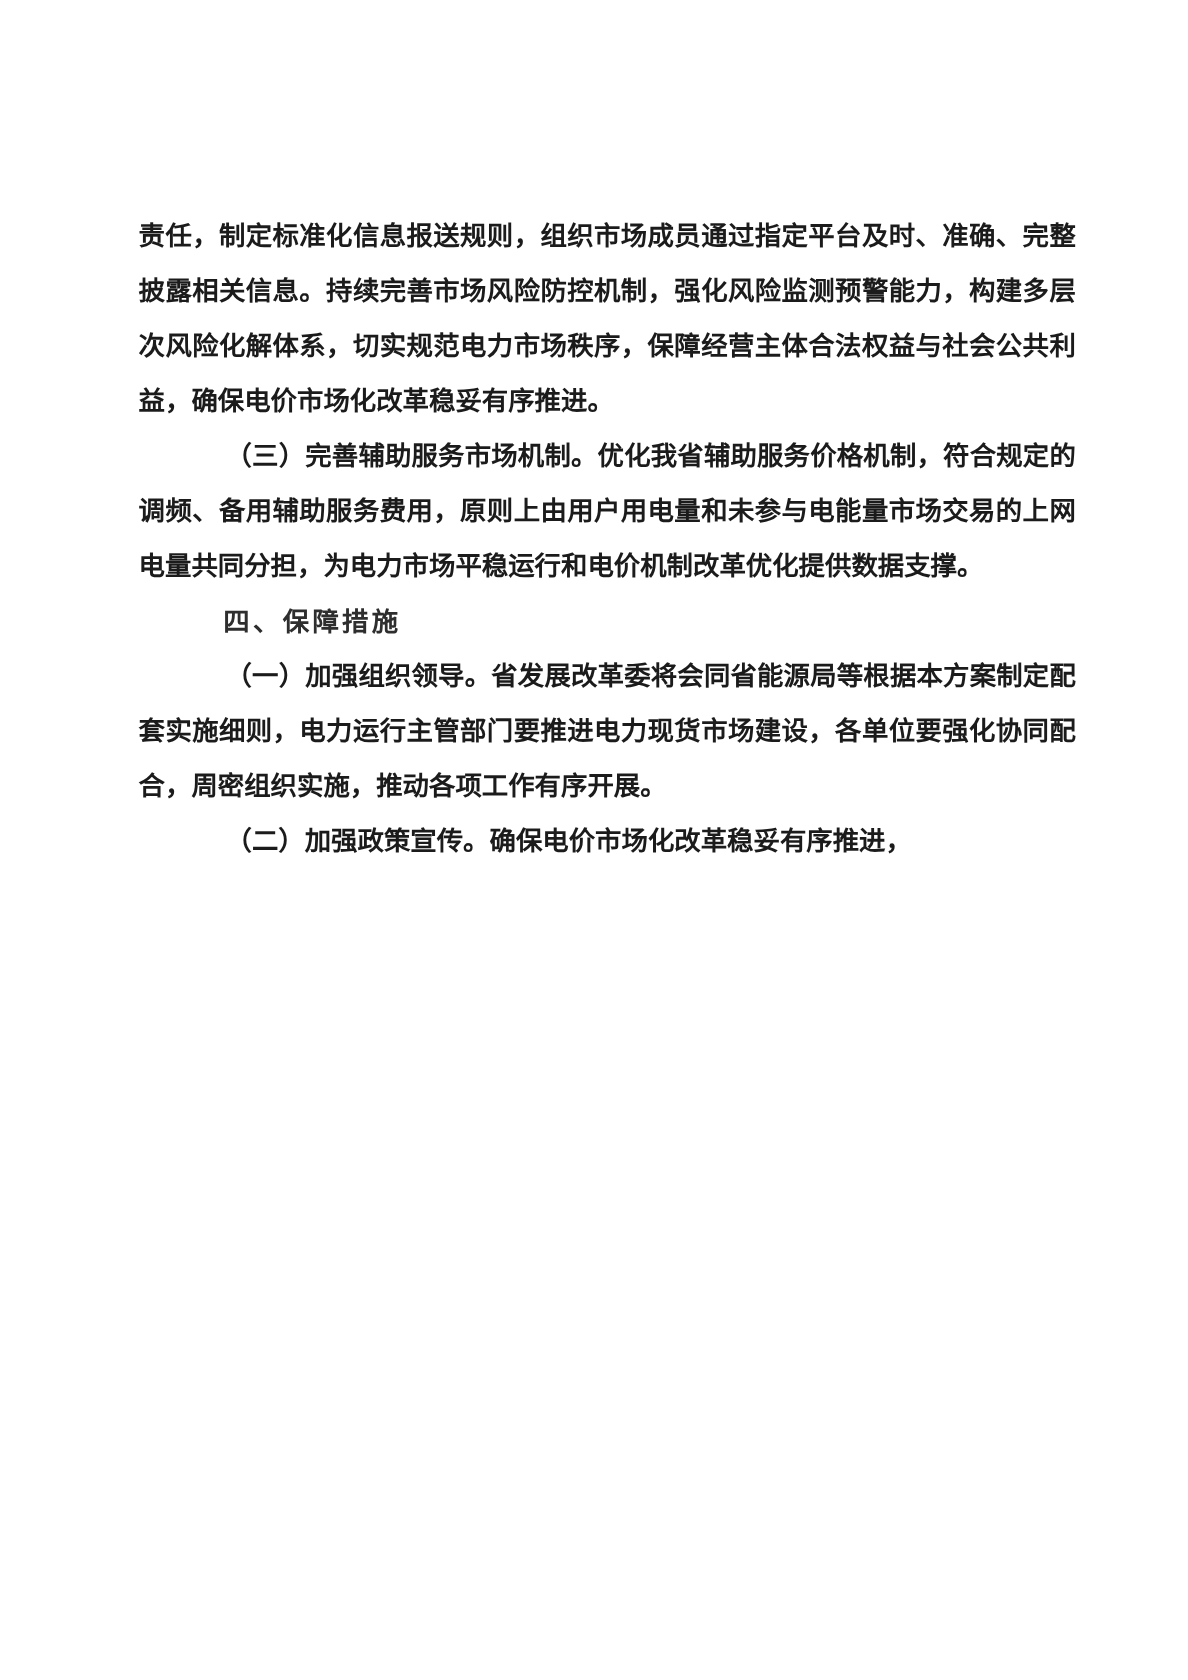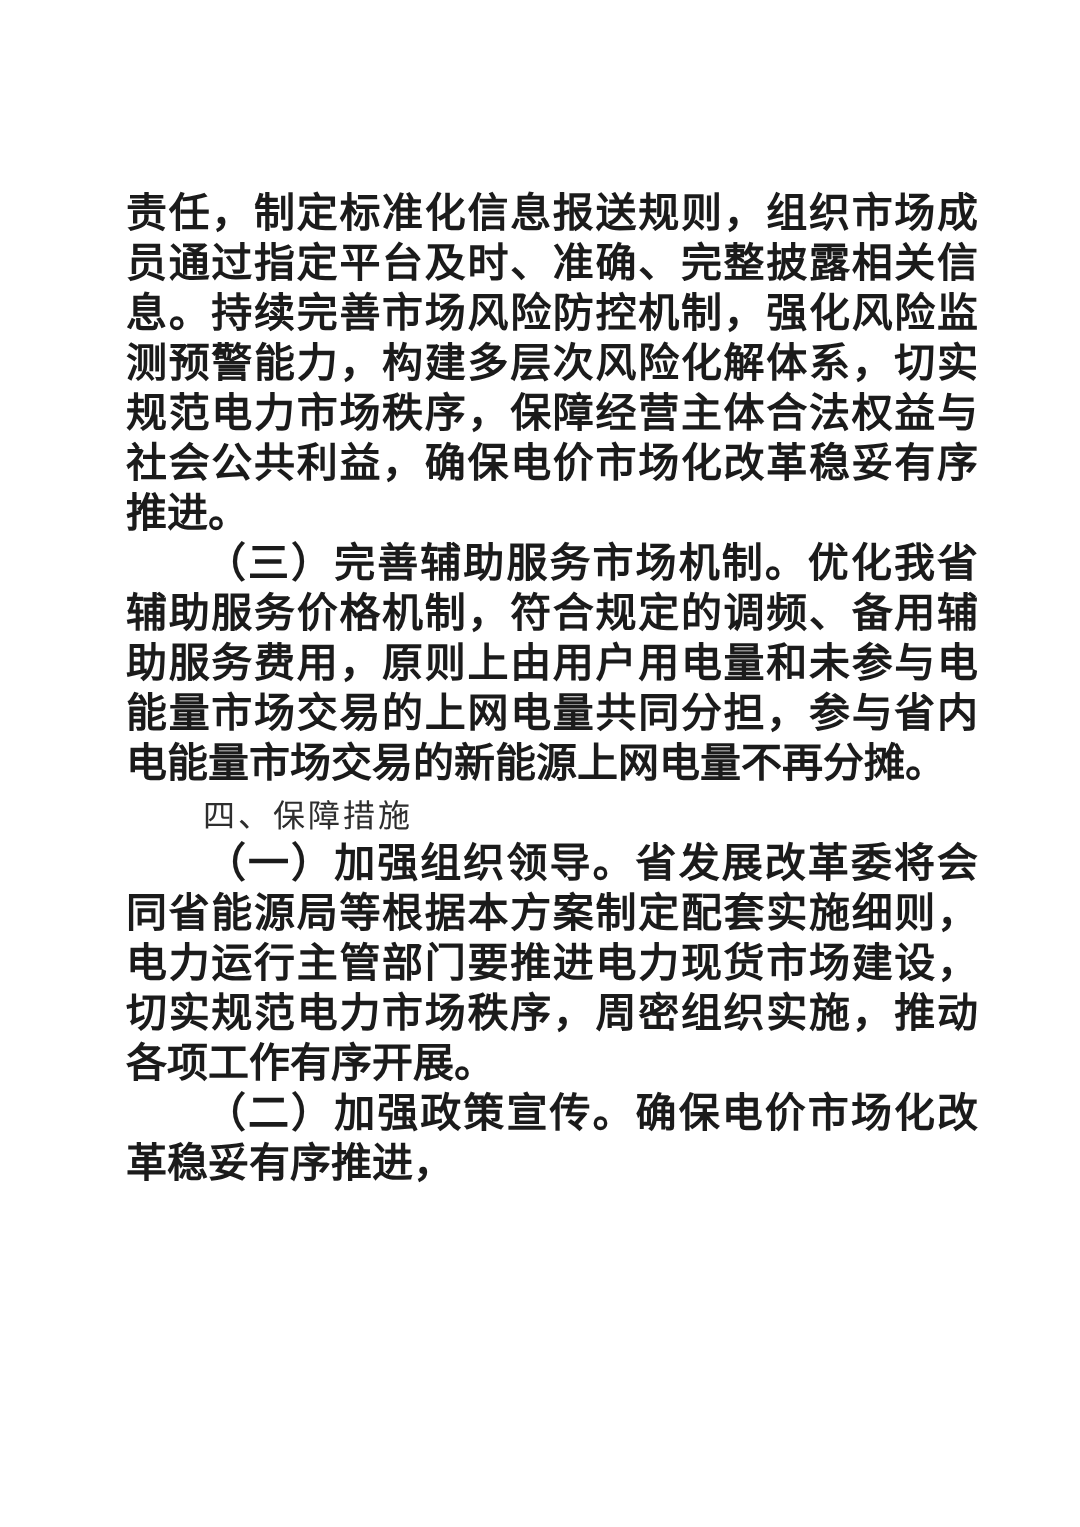--- a/index.html
+++ b/index.html
@@ -16,48 +16,48 @@
     overflow: hidden;
   }
   .text-block {
     position: absolute;
     left: 126px;
     top: 191px;
     width: 852px;
   }
   .para {
     margin: 0;
-    font-family: Liberation Mono, monospace;
+    font-family: Liberation Serif, serif;
     font-weight: 600;
-    font-size: 41px;
+    font-size: 24px;
     line-height: 50px;
     color: #1b1b1b;
     text-align: justify;
     text-justify: inter-ideograph;
     letter-spacing: 0px;
   }
   .para.indent {
     text-indent: 79px;
   }
   .section-heading {
     margin: 0;
     font-family: "DejaVu Serif", serif;
-    font-weight: 400;
-    font-size: 32px;
+    font-weight: 700;
+    font-size: 24px;
     line-height: 50px;
     color: #2e2e2e;
     text-indent: 77px;
     letter-spacing: 3px;
     text-align: left;
   }
 </style>
 </head>
 <body>
 
 <div class="sheet">
   <main class="text-block">
     <p class="para">责任，制定标准化信息报送规则，组织市场成员通过指定平台及时、准确、完整披露相关信息。持续完善市场风险防控机制，强化风险监测预警能力，构建多层次风险化解体系，切实规范电力市场秩序，保障经营主体合法权益与社会公共利益，确保电价市场化改革稳妥有序推进。</p>
-    <p class="para indent">（三）完善辅助服务市场机制。优化我省辅助服务价格机制，符合规定的调频、备用辅助服务费用，原则上由用户用电量和未参与电能量市场交易的上网电量共同分担，参与省内电能量市场交易的新能源上网电量不再分摊。</p>
+    <p class="para indent">（三）完善辅助服务市场机制。优化我省辅助服务价格机制，符合规定的调频、备用辅助服务费用，原则上由用户用电量和未参与电能量市场交易的上网电量共同分担，为电力市场平稳运行和电价机制改革优化提供数据支撑。</p>
     <h2 class="section-heading">四、保障措施</h2>
-    <p class="para indent">（一）加强组织领导。省发展改革委将会同省能源局等根据本方案制定配套实施细则，电力运行主管部门要推进电力现货市场建设，切实规范电力市场秩序，周密组织实施，推动各项工作有序开展。</p>
+    <p class="para indent">（一）加强组织领导。省发展改革委将会同省能源局等根据本方案制定配套实施细则，电力运行主管部门要推进电力现货市场建设，各单位要强化协同配合，周密组织实施，推动各项工作有序开展。</p>
     <p class="para indent">（二）加强政策宣传。确保电价市场化改革稳妥有序推进，</p>
   </main>
 </div>
 
 </body></html>

